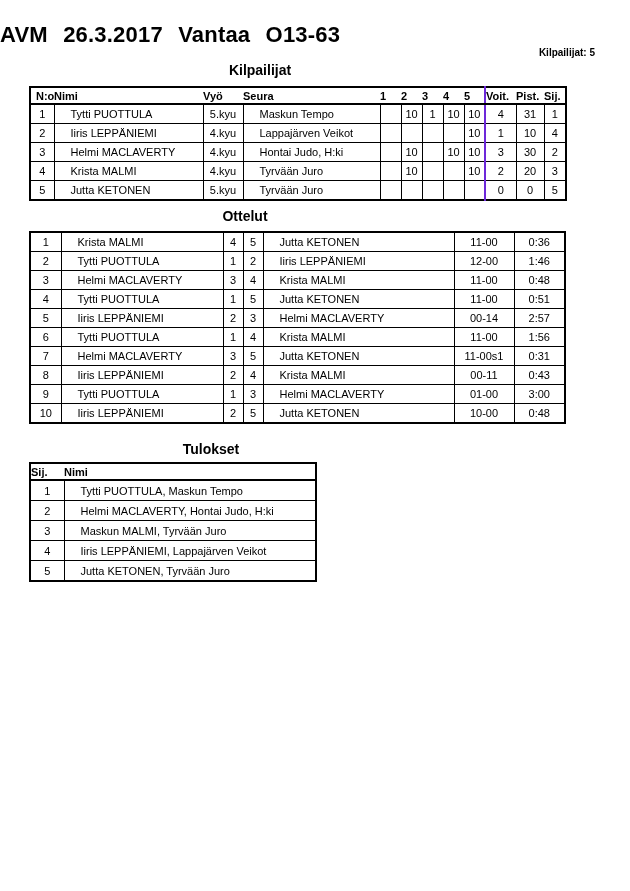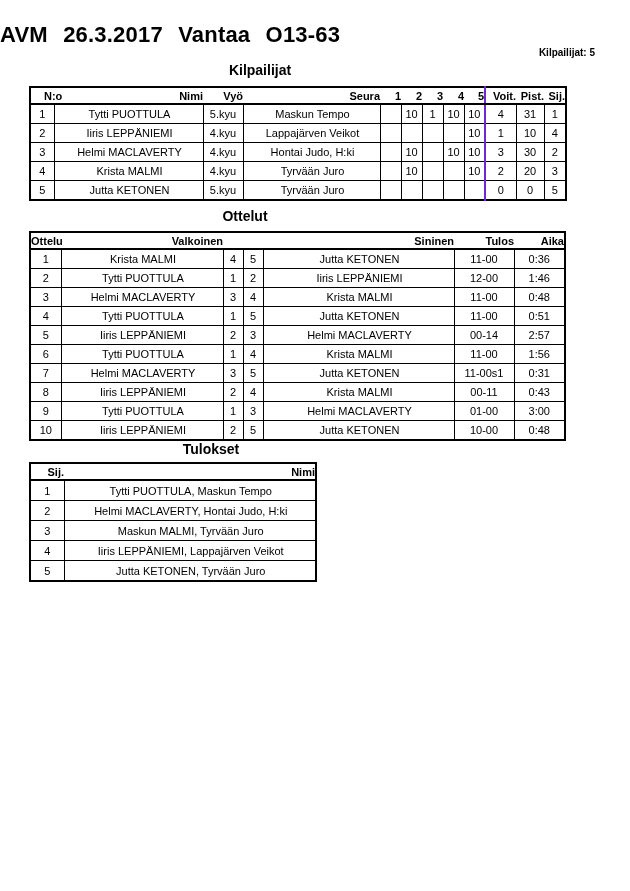--- a/index.html
+++ b/index.html
@@ -22,33 +22,33 @@
   #heading-matches     { left:245px; top:208px; }
   #heading-results     { left:211px; top:441px; }
 
   table {
     position:absolute; border-collapse:collapse; table-layout:fixed;
     font-size:11px; border:2px solid #000;
   }
   th {
     border:none; border-bottom:2px solid #000;
     font-size:11px; font-weight:bold; padding:0; height:15px;
-    white-space:nowrap; overflow:visible; text-align:right;
+    white-space:nowrap; overflow:visible; text-align:left;
   }
   td {
     border:1px solid #000; padding:0; height:18px;
     white-space:nowrap; overflow:hidden; text-align:center; vertical-align:middle;
   }
   #table-competitors { left:29px; top:86px;  width:538px; }
   #table-matches     { left:29px; top:231px; width:535px; }
   #table-results     { left:29px; top:462px; width:286px; }
   #table-results td  { height:19px; }
 
-  .l  { text-align:center; padding-left:2px; }
-  .hl { text-align:left; padding-left:13px; }
+  .l  { text-align:left; padding-left:16px; }
+  .hl { text-align:left; padding-left:5px; }
   .tl { border-left:2px solid #6d28d9; }
 </style>
 </head>
 <body>
 
 <div class="doc-title">AVM 26.3.2017 Vantaa O13-63</div>
 <div class="count-label">Kilpailijat: 5</div>
 
 <div class="section-heading" id="heading-competitors">Kilpailijat</div>
 
@@ -161,29 +161,20 @@
   <colgroup>
     <col style="width:31px">
       <col style="width:162px">
       <col style="width:20px">
       <col style="width:20px">
     <col style="width:191px">
       <col style="width:60px">
       <col style="width:51px">
   </colgroup>
   <tbody>
-      <tr>
-    <th>Ottelu</th>
-    <th>Valkoinen</th>
-    <th></th>
-    <th></th>
-    <th>Sininen</th>
-    <th>Tulos</th>
-    <th>Aika</th>
-  </tr>
   <tr>
     <td>1</td>
     <td class="l">Krista MALMI</td>
     <td>4</td>
     <td>5</td>
     <td class="l">Jutta KETONEN</td>
     <td>11-00</td>
     <td>0:36</td>
   </tr>
   <tr>

